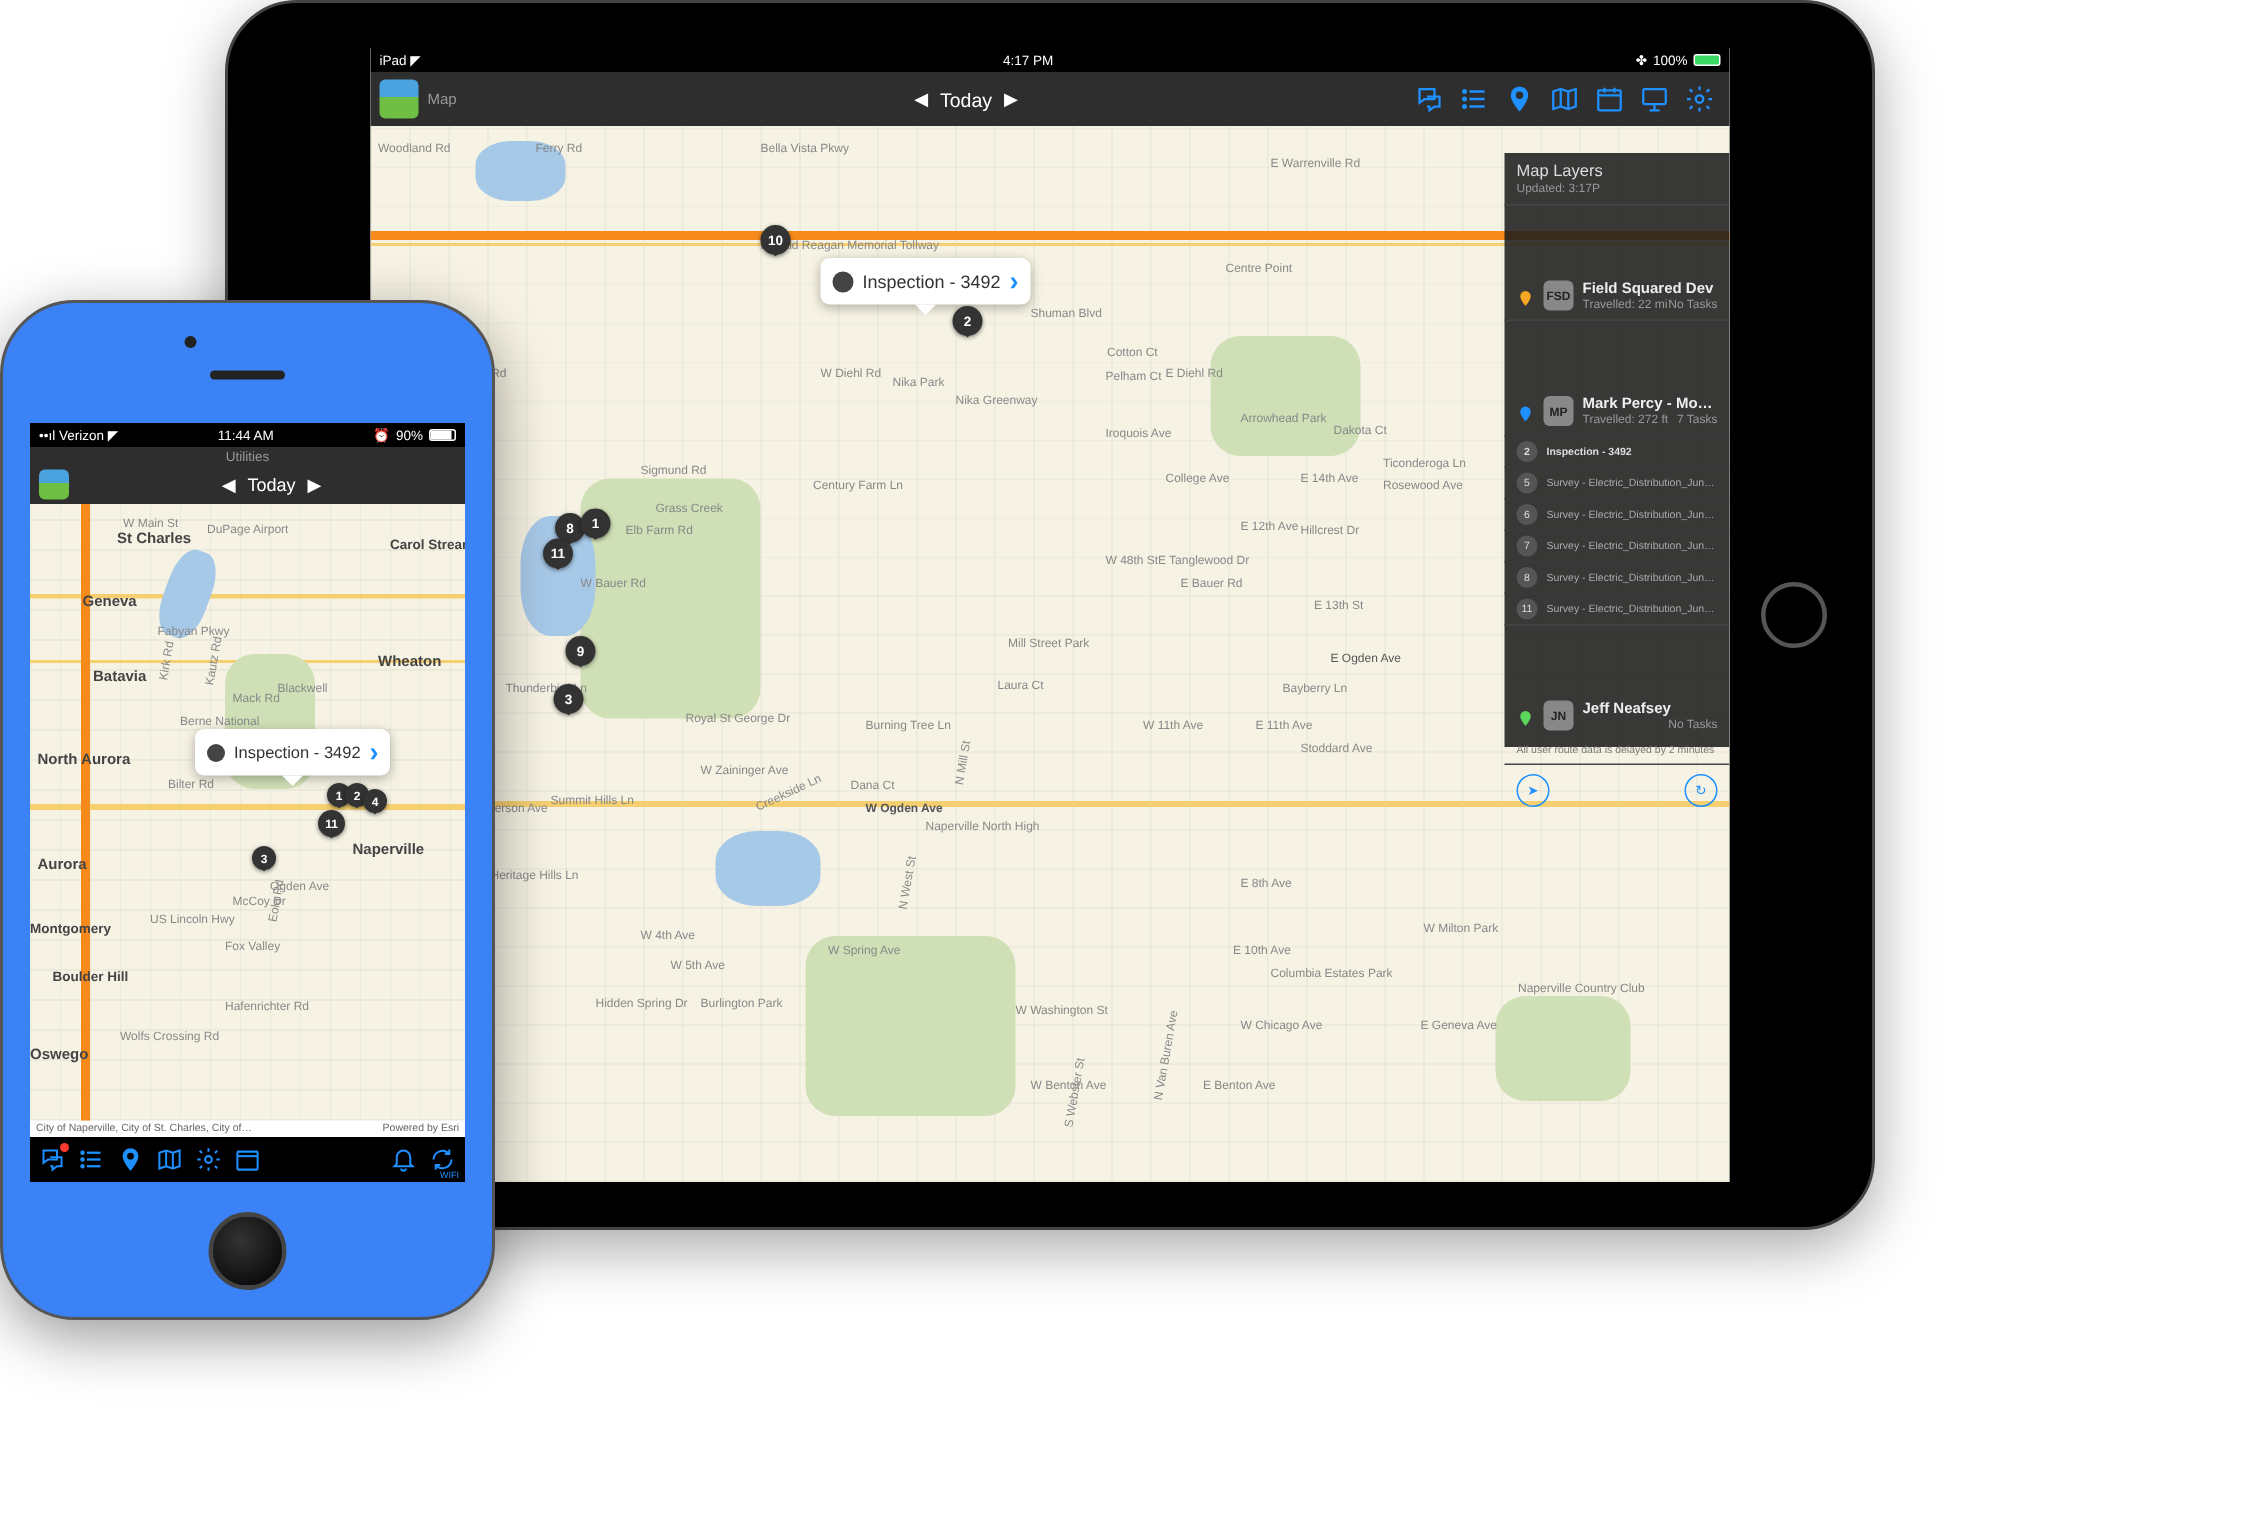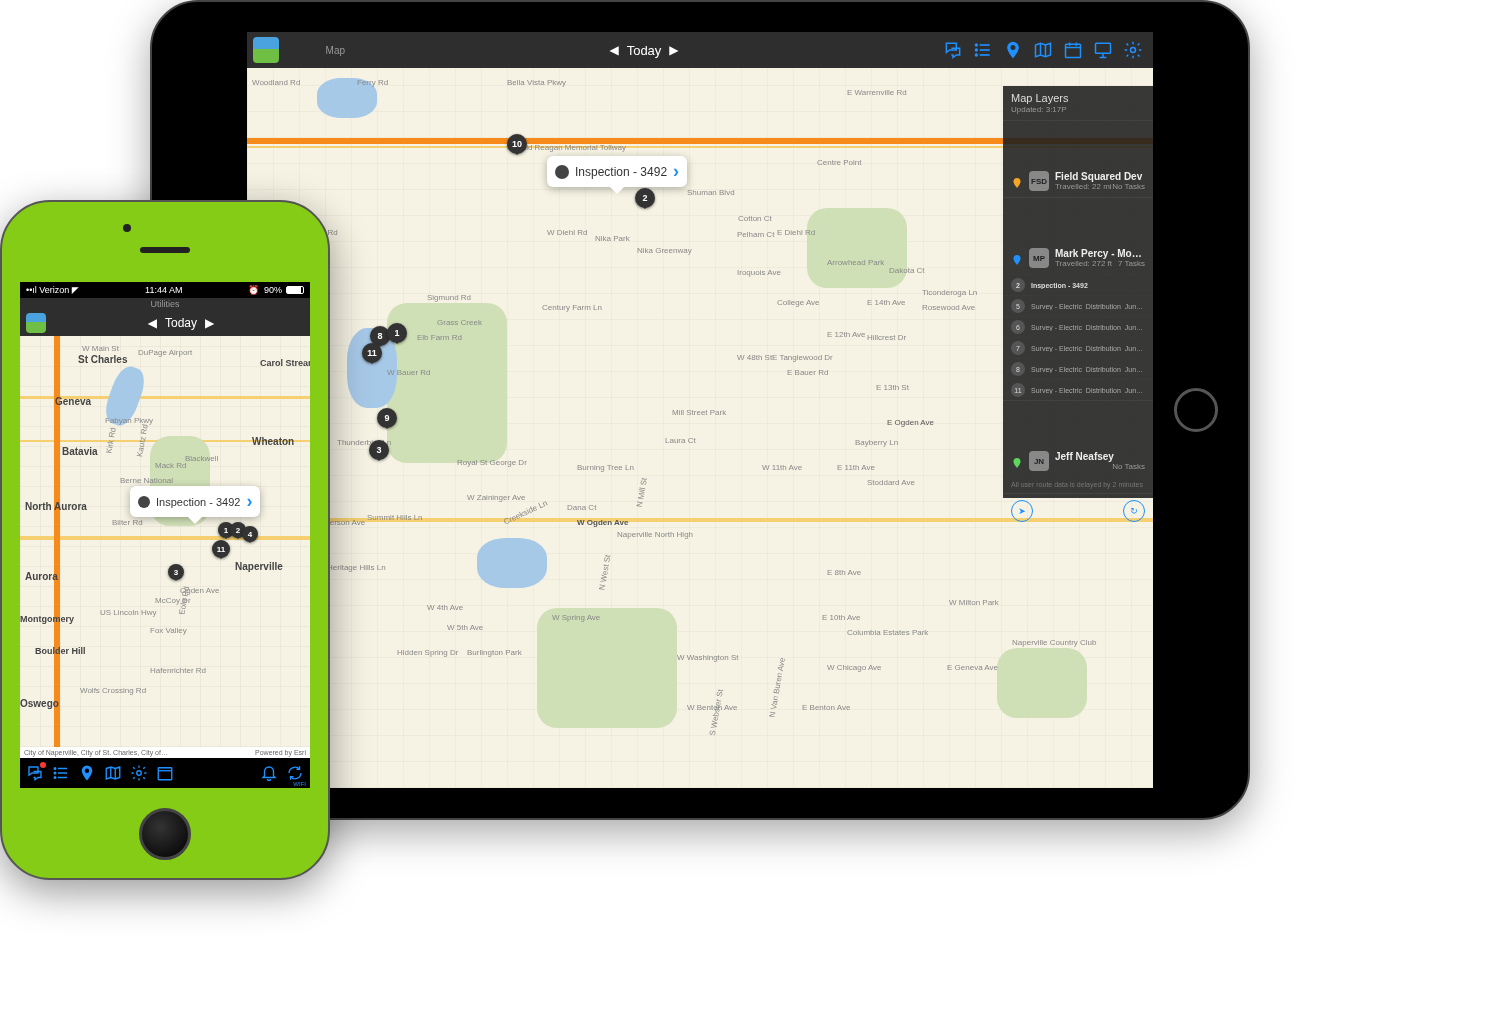--- a/index.html
+++ b/index.html
@@ -21,21 +21,21 @@
   border: 3px solid #555; background: #000;
 }
 .ipad-cam {
   position: absolute; left: 47px; top: 50%; transform: translateY(-50%);
   width: 8px; height: 8px; border-radius: 50%; background: #222;
 }
 
 
 .iphone {
   position: absolute; left: 0; top: 200px; width: 330px; height: 680px;
-  background: #84cc16; border-radius: 50px; border: 2px solid #555;
+  background: #3b82f6; border-radius: 50px; border: 2px solid #555;
   box-shadow: 0 12px 40px rgba(0,0,0,.4);
 }
 .iphone-screen {
   position: absolute; left: 18px; top: 80px; right: 18px; bottom: 90px;
   background: #fff; overflow: hidden; display: flex; flex-direction: column;
 }
 .iphone-home {
   position: absolute; left: 50%; bottom: 18px; transform: translateX(-50%);
   width: 52px; height: 52px; border-radius: 50%;
   border: 3px solid #444; background: radial-gradient(circle at 40% 35%, #333, #000);
@@ -174,24 +174,36 @@
 
 svg { display: block; }
 </style>
 </head>
 <body>
 
 <div class="ipad">
   <div class="ipad-cam"></div>
   <div class="ipad-screen">
 
+    <div class="statusbar">
+      <span>
+        <span>iPad</span>
+        <span>◤</span>
+      </span>
+      <span>4:17 PM</span>
+      <span class="sb-right">
+        <span>✤</span>
+        <span>100%</span>
+        <span class="sb-battery-fill"></span>
+      </span>
+    </div>
 
     <div class="appbar">
       <span class="app-logo"></span>
-      <span class="sub" style="width:60px;text-align:right;">Map</span>
+      <span class="sub" style="width:60px;text-align:left;">Map</span>
 
       <span style="flex:1"></span>
       <span class="nav-arrow">◀</span>
       <span class="title" style="flex:0 0 auto;">Today</span>
       <span class="nav-arrow">▶</span>
       <span style="flex:1"></span>
 
       <span class="iconrow">
         <span class="tb-icon">
             <svg viewBox="0 0 24 24" width="20" height="20" fill="none" stroke="#1e90ff" stroke-width="1.8">

